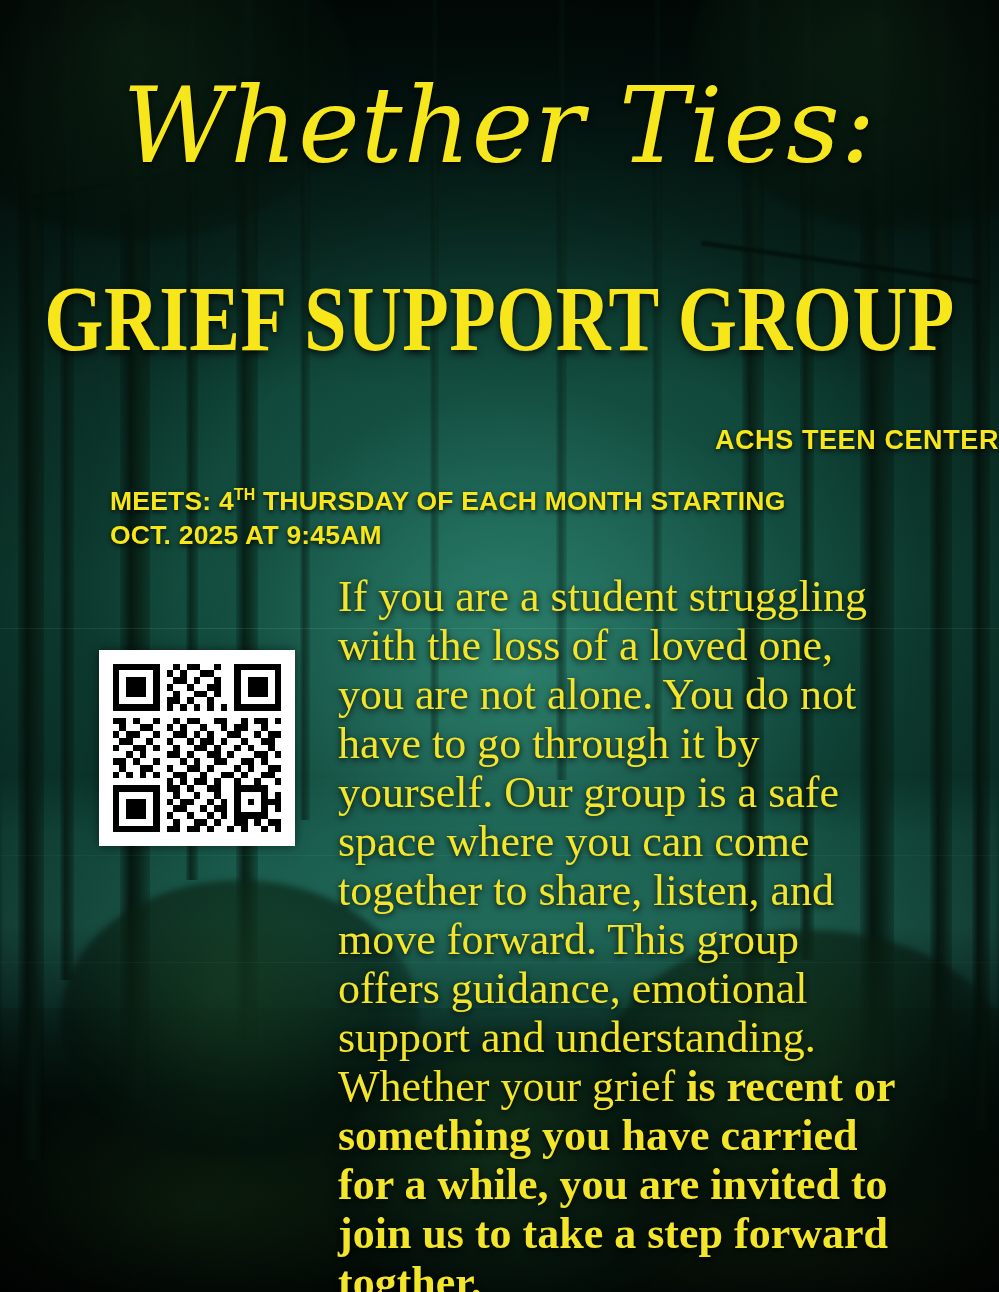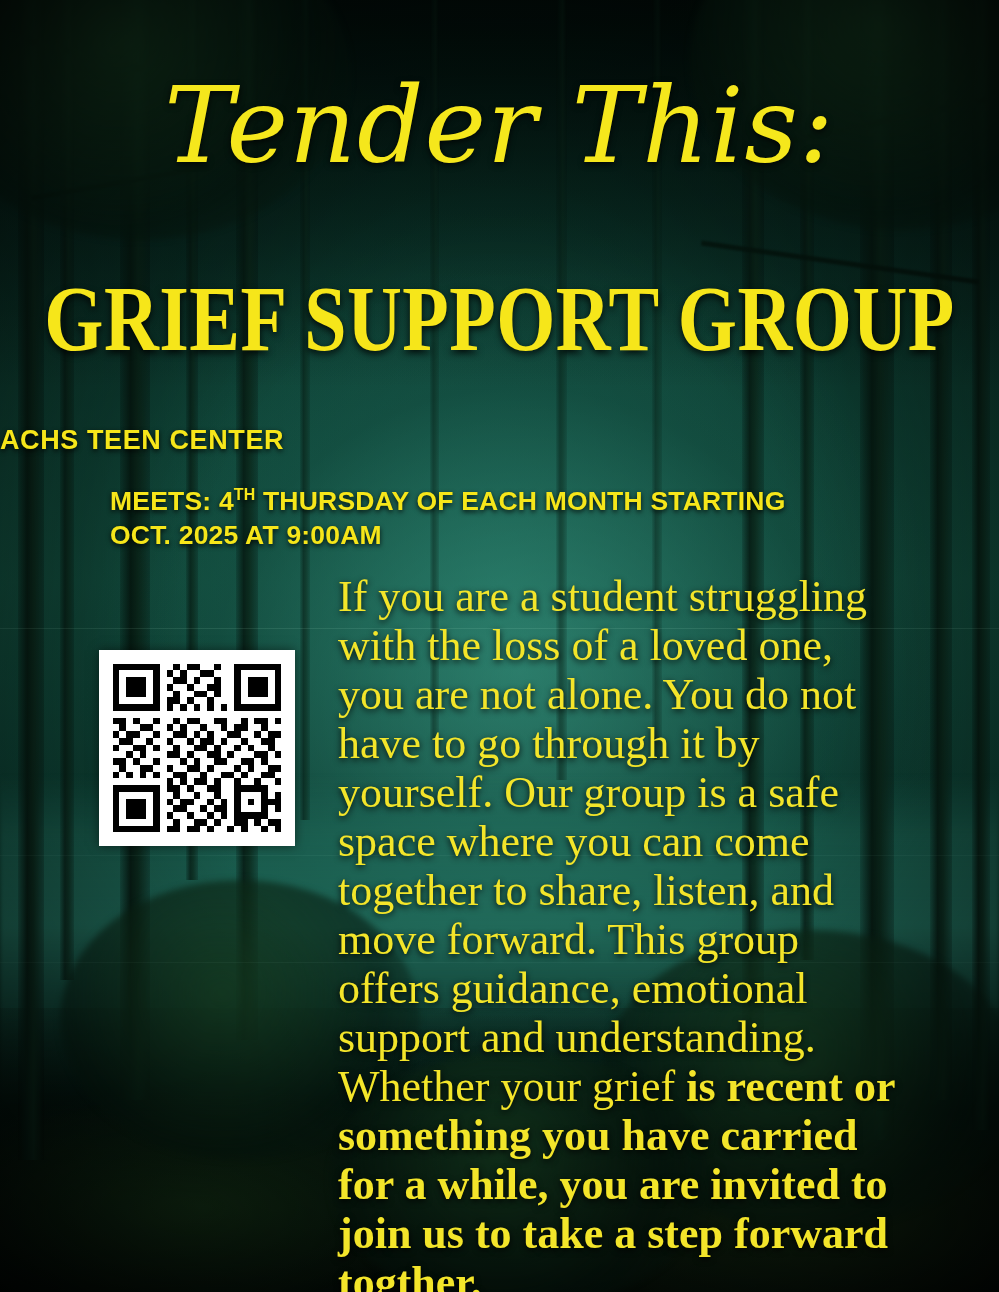--- a/index.html
+++ b/index.html
@@ -120,21 +120,21 @@
     letter-spacing: 0.5px;
     color: #f6e61a;
     transform: scaleY(1.22);
     transform-origin: top center;
     text-shadow: 0 2px 7px rgba(0,0,0,0.85);
   }
   .venue {
     position: absolute;
     top: 425px;
     left: 0; right: 0;
-    text-align: left;
+    text-align: right;
     font-family: "Liberation Sans", sans-serif;
     font-weight: bold;
     font-size: 27px;
     letter-spacing: 0.6px;
     color: #f6e61a;
     text-shadow: 0 2px 5px rgba(0,0,0,0.85);
   }
   .meets {
     position: absolute;
     top: 485px;
@@ -218,29 +218,29 @@
   </div>
 
   <div class="scanline" style="top:628px;"></div>
   <div class="scanline" style="top:855px; opacity:.5;"></div>
   <div class="scanline" style="top:962px; opacity:.45;"></div>
 
   <div class="vignette"></div>
 
   <div class="content">
 
-    <div class="script-title">Tender This:</div>
+    <div class="script-title">Whether Ties:</div>
 
     <div class="main-title">GRIEF SUPPORT GROUP</div>
 
     <div class="venue">ACHS TEEN CENTER</div>
 
     <div class="meets">
       <span>MEETS: 4</span><sup>TH</sup><span> THURSDAY OF EACH MONTH STARTING</span><br>
-      <span>OCT. 2025 AT 9:00AM</span>
+      <span>OCT. 2025 AT 9:45AM</span>
     </div>
 
     <div class="body-text">
       <span>If you are a student struggling with the loss of a loved one, you are not alone. You do not have to go through it by yourself. Our group is a safe space where you can come together to share, listen, and move forward. This group offers guidance, emotional support and understanding. Whether your grief </span><span class="bold-part">is recent or something you have carried for a while, you are invited to join us to take a step forward togther.</span>
     </div>
 
     <div class="qr">
       <svg width="196" height="196" viewBox="0 0 29 29" shape-rendering="crispEdges" aria-hidden="true">
         <rect width="29" height="29" fill="#ffffff"></rect>
         <g fill="#000000">

